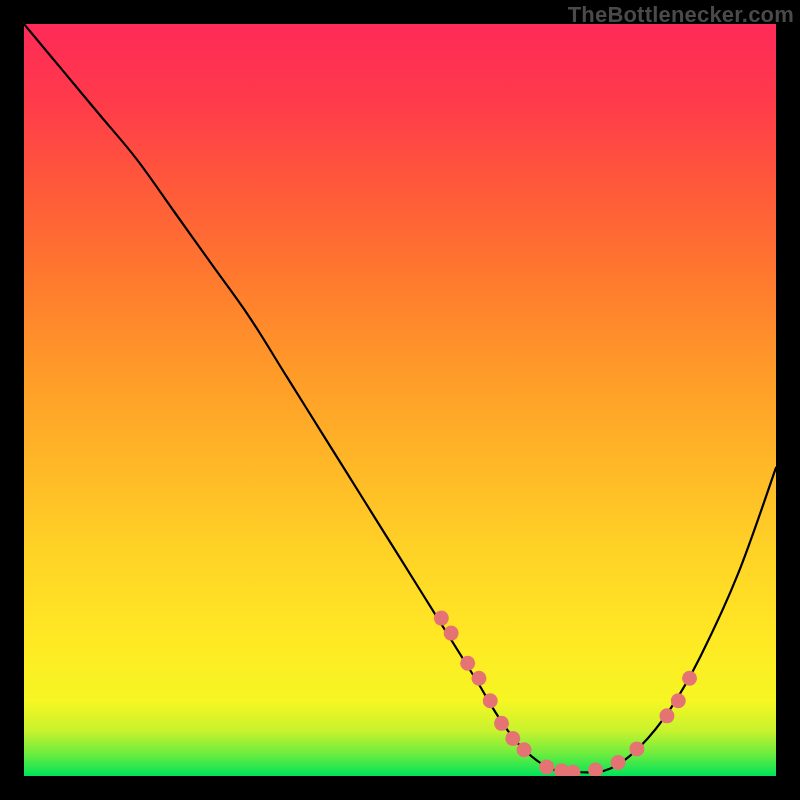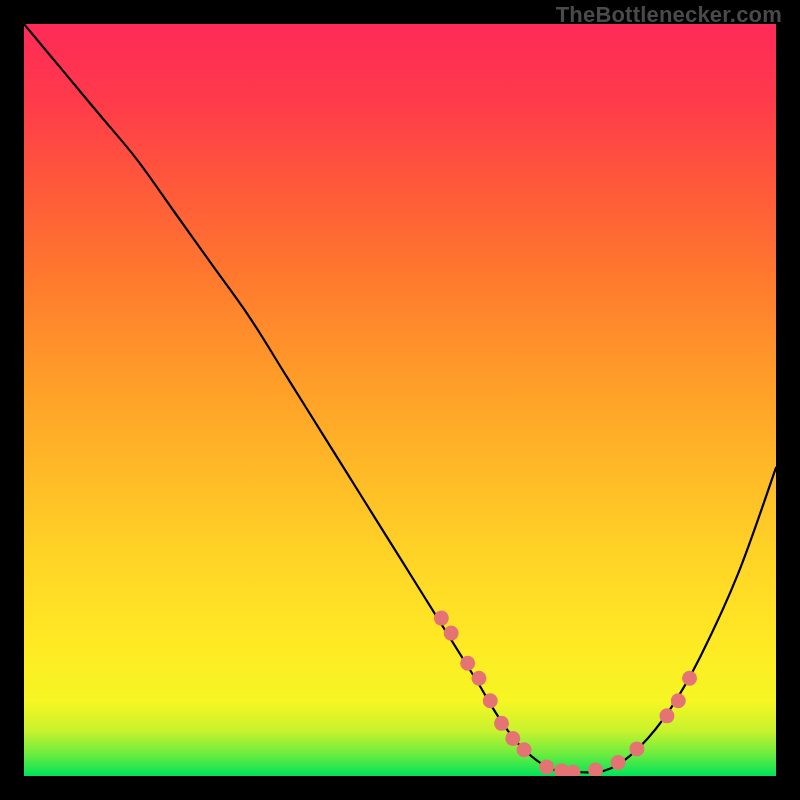--- a/index.html
+++ b/index.html
@@ -42,21 +42,21 @@
       #ff9a29 54%,
       #ff7a2e 66%,
       #ff5a3a 78%,
       #ff3a4b 90%,
       #ff2a58 100%
     );
   }
   .attrib {
     position: absolute;
     top: 2px;
-    right: 18px;
+    right: 6px;
     color: #4a4a4a;
     font-size: 22px;
     font-weight: 600;
     letter-spacing: 0.2px;
     user-select: none;
   }
   svg.curve {
     position: absolute;
     inset: 0;
   }

